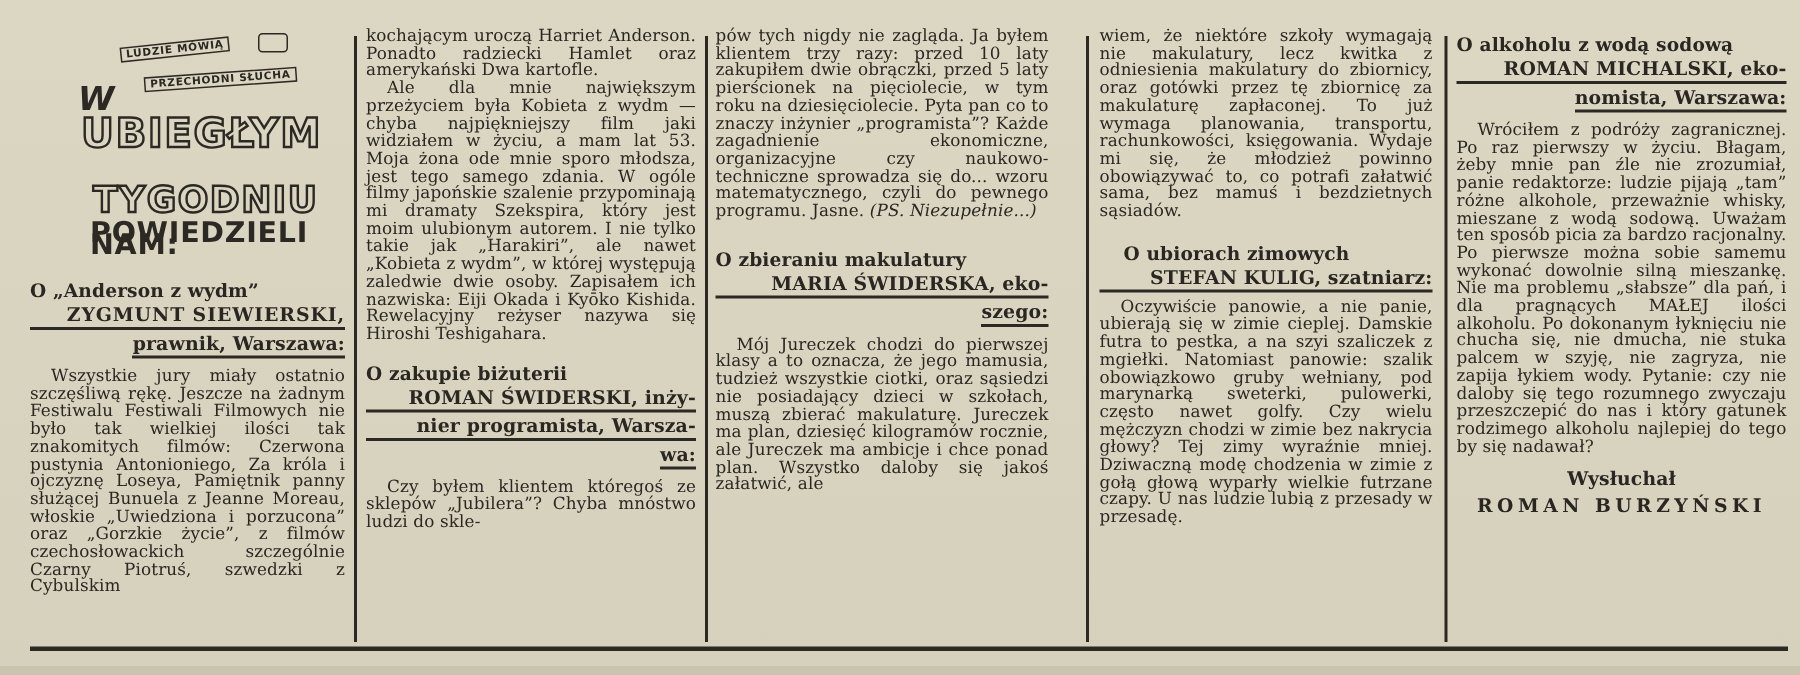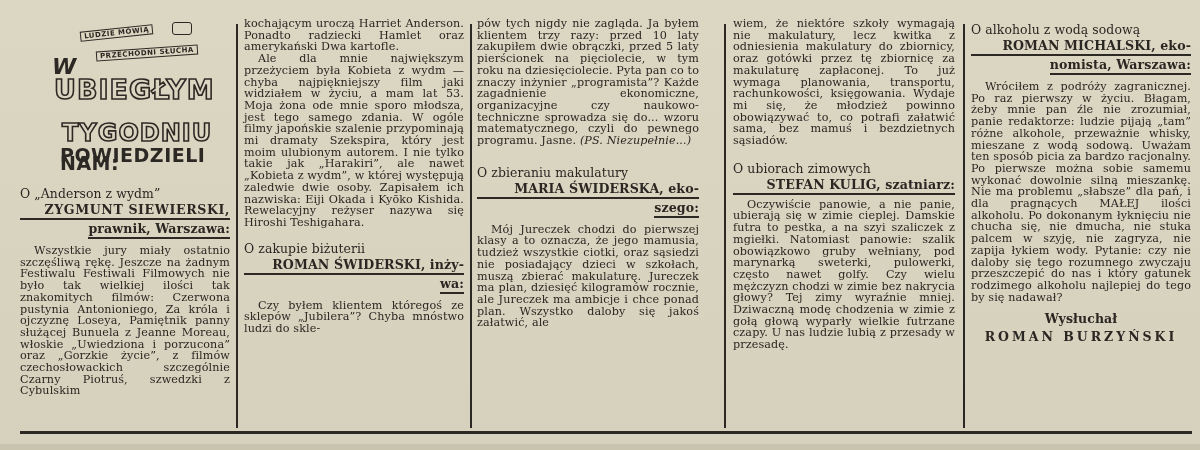--- a/index.html
+++ b/index.html
@@ -4,21 +4,21 @@
 <style>
   html,body{margin:0;padding:0;}
   body{width:1200px;height:450px;overflow:hidden;background:#d8d3bf;font-family:"DejaVu Serif",serif;color:#2a2622;position:relative;}
   .page{position:absolute;left:0;top:0;width:1200px;height:450px;background:linear-gradient(180deg,#dcd7c3 0%,#d6d1bc 100%);}
   .col{position:absolute;top:28px;font-size:11.2px;line-height:11.7px;letter-spacing:0.1px;text-align:justify;}
   .rule{position:absolute;top:24px;width:2px;background:#2c2824;}
   .bottomrule{position:absolute;left:20px;right:8px;top:431px;height:3px;background:#2c2824;}
   .bottomrule2{position:absolute;left:0;right:0;top:444px;height:6px;background:#c9c4ae;}
   p{margin:0;text-indent:14px;}
   .noindent{text-indent:0;}
-  .head{font-weight:normal;font-size:12.4px;line-height:15px;margin:6px 0 2px 0;text-indent:0;text-align:left;}
+  .head{font-weight:bold;font-size:12.4px;line-height:15px;margin:6px 0 2px 0;text-indent:0;text-align:left;}
   .name{font-weight:bold;font-size:12.6px;line-height:14px;text-align:right;text-indent:0;}
   .name .u{display:block;border-bottom:2px solid #2c2824;padding-bottom:1px;margin-bottom:2px;}
   .name .short{display:inline-block;border-bottom:2px solid #2c2824;padding-bottom:1px;margin-bottom:6px;}
   .caps{letter-spacing:0.6px;}
   i{font-style:italic;}
   .logo{position:absolute;left:22px;top:12px;width:190px;height:150px;}
   .badge{position:absolute;font-size:7px;font-family:"DejaVu Sans",sans-serif;font-weight:bold;border:1.5px solid #2c2824;padding:0 3px;letter-spacing:0.5px;}
   .big{position:absolute;font-family:"DejaVu Sans",sans-serif;font-weight:bold;color:transparent;-webkit-text-stroke:1.6px #2c2824;letter-spacing:1px;}
   .bigsolid{position:absolute;font-family:"DejaVu Sans",sans-serif;font-weight:bold;color:#2c2824;letter-spacing:0.5px;}
   .sign{text-align:center;font-weight:bold;font-size:12.5px;margin-top:10px;text-indent:0;}
@@ -50,20 +50,21 @@
   </div>
 
   <div class="rule" style="left:236px;height:404px;"></div>
 
   <div class="col" style="left:244px;width:220px;top:18px;">
     <p class="noindent">kochającym uroczą Harriet Anderson. Ponadto radziecki Hamlet oraz amerykański Dwa kartofle.</p>
     <p>Ale dla mnie największym przeżyciem była Kobieta z wydm — chyba najpiękniejszy film jaki widziałem w życiu, a mam lat 53. Moja żona ode mnie sporo młodsza, jest tego samego zdania. W ogóle filmy japońskie szalenie przypominają mi dramaty Szekspira, który jest moim ulubionym autorem. I nie tylko takie jak „Harakiri”, ale nawet „Kobieta z wydm”, w której występują zaledwie dwie osoby. Zapisałem ich nazwiska: Eiji Okada i Kyōko Kishida. Rewelacyjny reżyser nazywa się Hiroshi Teshigahara.</p>
     <div class="head" style="margin-top:12px;">O zakupie biżuterii</div>
     <div class="name">
       <span class="u">ROMAN ŚWIDERSKI, inży-</span>
+      <span class="u">nier programista, Warsza-</span>
       <span class="short">wa:</span>
     </div>
     <p>Czy byłem klientem któregoś ze sklepów „Jubilera”? Chyba mnóstwo ludzi do skle-</p>
   </div>
 
   <div class="rule" style="left:470px;height:404px;"></div>
 
   <div class="col" style="left:477px;width:222px;top:18px;">
     <p class="noindent"><span>pów tych nigdy nie zagląda. Ja byłem klientem trzy razy: przed 10 laty zakupiłem dwie obrączki, przed 5 laty pierścionek na pięciolecie, w tym roku na dziesięciolecie. Pyta pan co to znaczy inżynier „programista”? Każde zagadnienie ekonomiczne, organizacyjne czy naukowo-techniczne sprowadza się do... wzoru matematycznego, czyli do pewnego programu. Jasne.</span> <i>(PS. Niezupełnie...)</i></p>
     <div class="head" style="margin-top:18px;">O zbieraniu makulatury</div>
@@ -71,21 +72,21 @@
       <span class="u">MARIA ŚWIDERSKA, eko-</span>
       <span class="short">szego:</span>
     </div>
     <p>Mój Jureczek chodzi do pierwszej klasy a to oznacza, że jego mamusia, tudzież wszystkie ciotki, oraz sąsiedzi nie posiadający dzieci w szkołach, muszą zbierać makulaturę. Jureczek ma plan, dziesięć kilogramów rocznie, ale Jureczek ma ambicje i chce ponad plan. Wszystko daloby się jakoś załatwić, ale</p>
   </div>
 
   <div class="rule" style="left:724px;height:404px;"></div>
 
   <div class="col" style="left:733px;width:222px;top:18px;">
     <p class="noindent">wiem, że niektóre szkoły wymagają nie makulatury, lecz kwitka z odniesienia makulatury do zbiornicy, oraz gotówki przez tę zbiornicę za makulaturę zapłaconej. To już wymaga planowania, transportu, rachunkowości, księgowania. Wydaje mi się, że młodzież powinno obowiązywać to, co potrafi załatwić sama, bez mamuś i bezdzietnych sąsiadów.</p>
-    <div class="head" style="margin-top:14px;">O ubiorach zimowych</div>
+    <div class="head" style="margin-top:14px;margin-left:16px;">O ubiorach zimowych</div>
     <div class="name">
       <span class="u"><span>STEFAN KULIG</span><span>, szatniarz:</span></span>
     </div>
     <p style="margin-top:4px;">Oczywiście panowie, a nie panie, ubierają się w zimie cieplej. Damskie futra to pestka, a na szyi szaliczek z mgiełki. Natomiast panowie: szalik obowiązkowo gruby wełniany, pod marynarką sweterki, pulowerki, często nawet golfy. Czy wielu mężczyzn chodzi w zimie bez nakrycia głowy? Tej zimy wyraźnie mniej. Dziwaczną modę chodzenia w zimie z gołą głową wyparły wielkie futrzane czapy. U nas ludzie lubią z przesady w przesadę.</p>
   </div>
 
   <div class="rule" style="left:963px;height:404px;"></div>
 
   <div class="col" style="left:971px;width:220px;top:22px;">
     <div class="head" style="margin-top:0;">O alkoholu z wodą sodową</div>

